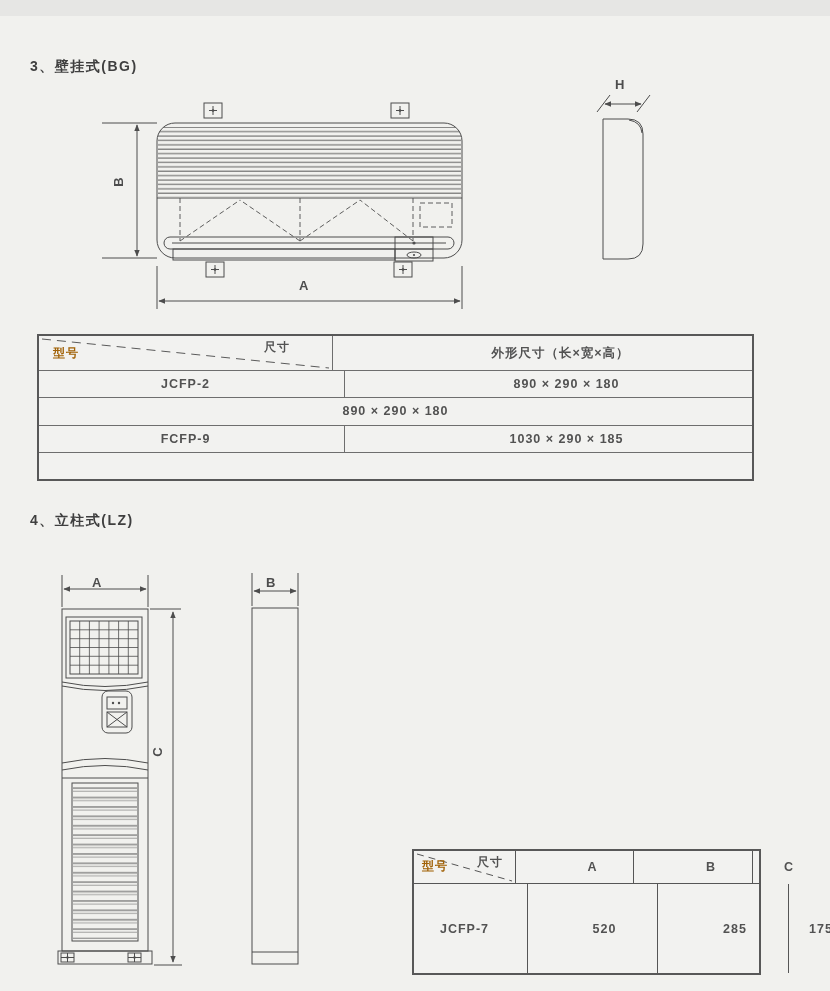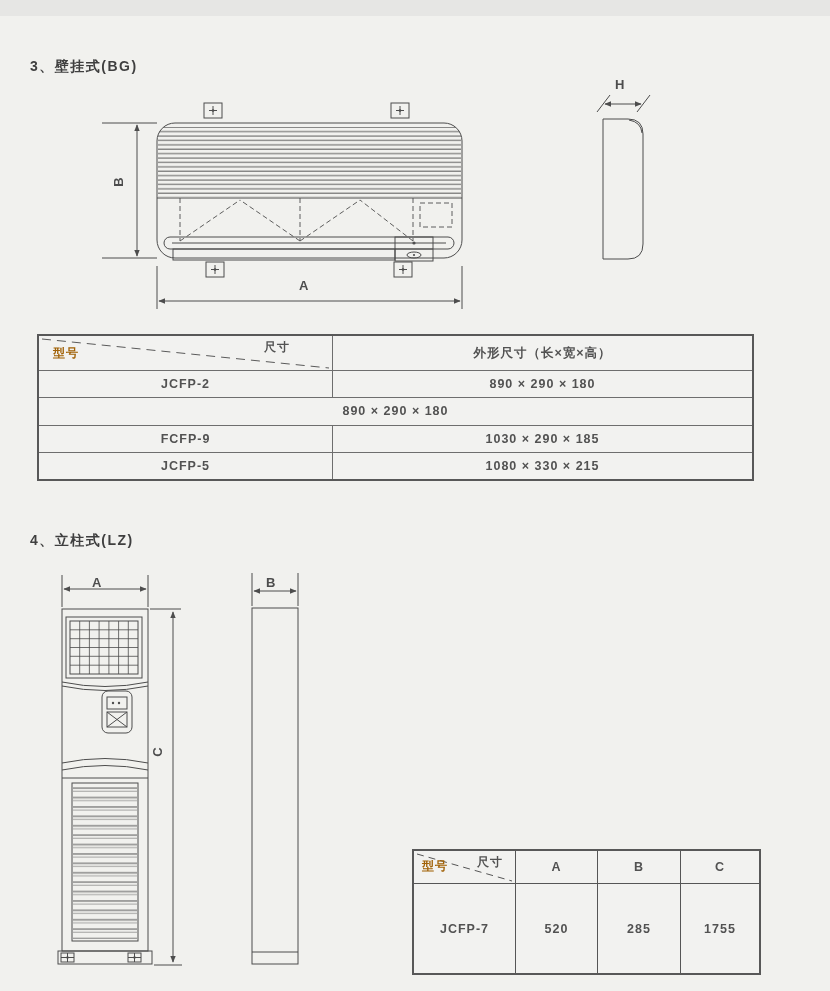--- a/index.html
+++ b/index.html
@@ -17,26 +17,26 @@
     position:absolute;font-size:13px;color:#4d4d4d;letter-spacing:1px;
   }
   .vlabel{transform:rotate(-90deg);transform-origin:center;}
   
   .tbl{
     position:absolute;display:flex;flex-direction:column;
     border:2px solid #585858;background:rgba(244,244,242,0.4);
   }
   .trow{display:flex;border-top:1px solid #6e6e6e;min-height:0;text-align:right;}
   .trow:first-child{border-top:none;}
-  .trow.flex1{flex:1;}
+  .trow.flex1{flex:1;gap:12px;}
   .tcell{
     position:relative;display:flex;align-items:center;justify-content:center;
     font-size:12.5px;color:#525252;letter-spacing:1px;min-width:0;
   }
-  .tcell + .tcell{border-left:1px solid #6e6e6e;}
+  .tcell + .tcell{border-left:1px solid #6e6e6e;padding-left:36px;}
   .tbl2 .trow{border-top:1.5px solid #565656;}
   .tbl2 .trow:first-child{border-top:none;}
   .tbl2 .tcell + .tcell{border-left:1.5px solid #565656;}
   .grow{flex:1;}
   .diag{justify-content:flex-start;align-items:flex-start;}
   .diag-svg{position:absolute;left:0;top:0;}
   .corner-top{position:absolute;top:3px;font-size:12px;color:#525252;letter-spacing:1px;}
   .corner-bottom{position:absolute;bottom:8px;left:14px;font-size:12px;color:#a16207;letter-spacing:1px;}
 </style>
 </head>
@@ -156,26 +156,24 @@
       <div class="tcell grow">890 × 290 × 180</div>
     </div>
     <div class="trow flex1">
       <div class="tcell grow">890 × 290 × 180</div>
     </div>
     <div class="trow flex1">
       <div class="tcell" style="width:293px;flex:none">FCFP-9</div>
       <div class="tcell grow">1030 × 290 × 185</div>
     </div>
     <div class="trow flex1">
-      <div class="tcell" style="width:293px;flex:none">JCFP-5</div>
-      <div class="tcell grow">1080 × 330 × 215</div>
     </div>
   </div>
 
-  <div class="heading" style="left:30px;top:516px">4、立柱式(LZ)</div>
+  <div class="heading" style="left:30px;top:496px">4、立柱式(LZ)</div>
 
   <svg class="abs" style="left:30px;top:555px" width="200" height="420" viewBox="0 0 200 420">
     <defs>
       <marker id="ar3" viewBox="0 0 10 10" refX="9" refY="5" markerWidth="7" markerHeight="7" orient="auto-start-reverse">
         <path d="M0,1 L10,5 L0,9 z" fill="#4d4d4d"></path>
       </marker>
       <pattern id="pslats" width="64" height="9.4" patternUnits="userSpaceOnUse">
         <line x1="0" y1="1" x2="64" y2="1" stroke="#4d4d4d" stroke-width="1"></line>
         <line x1="0" y1="4" x2="64" y2="4" stroke="#4d4d4d" stroke-width="0.5"></line>
       </pattern>

